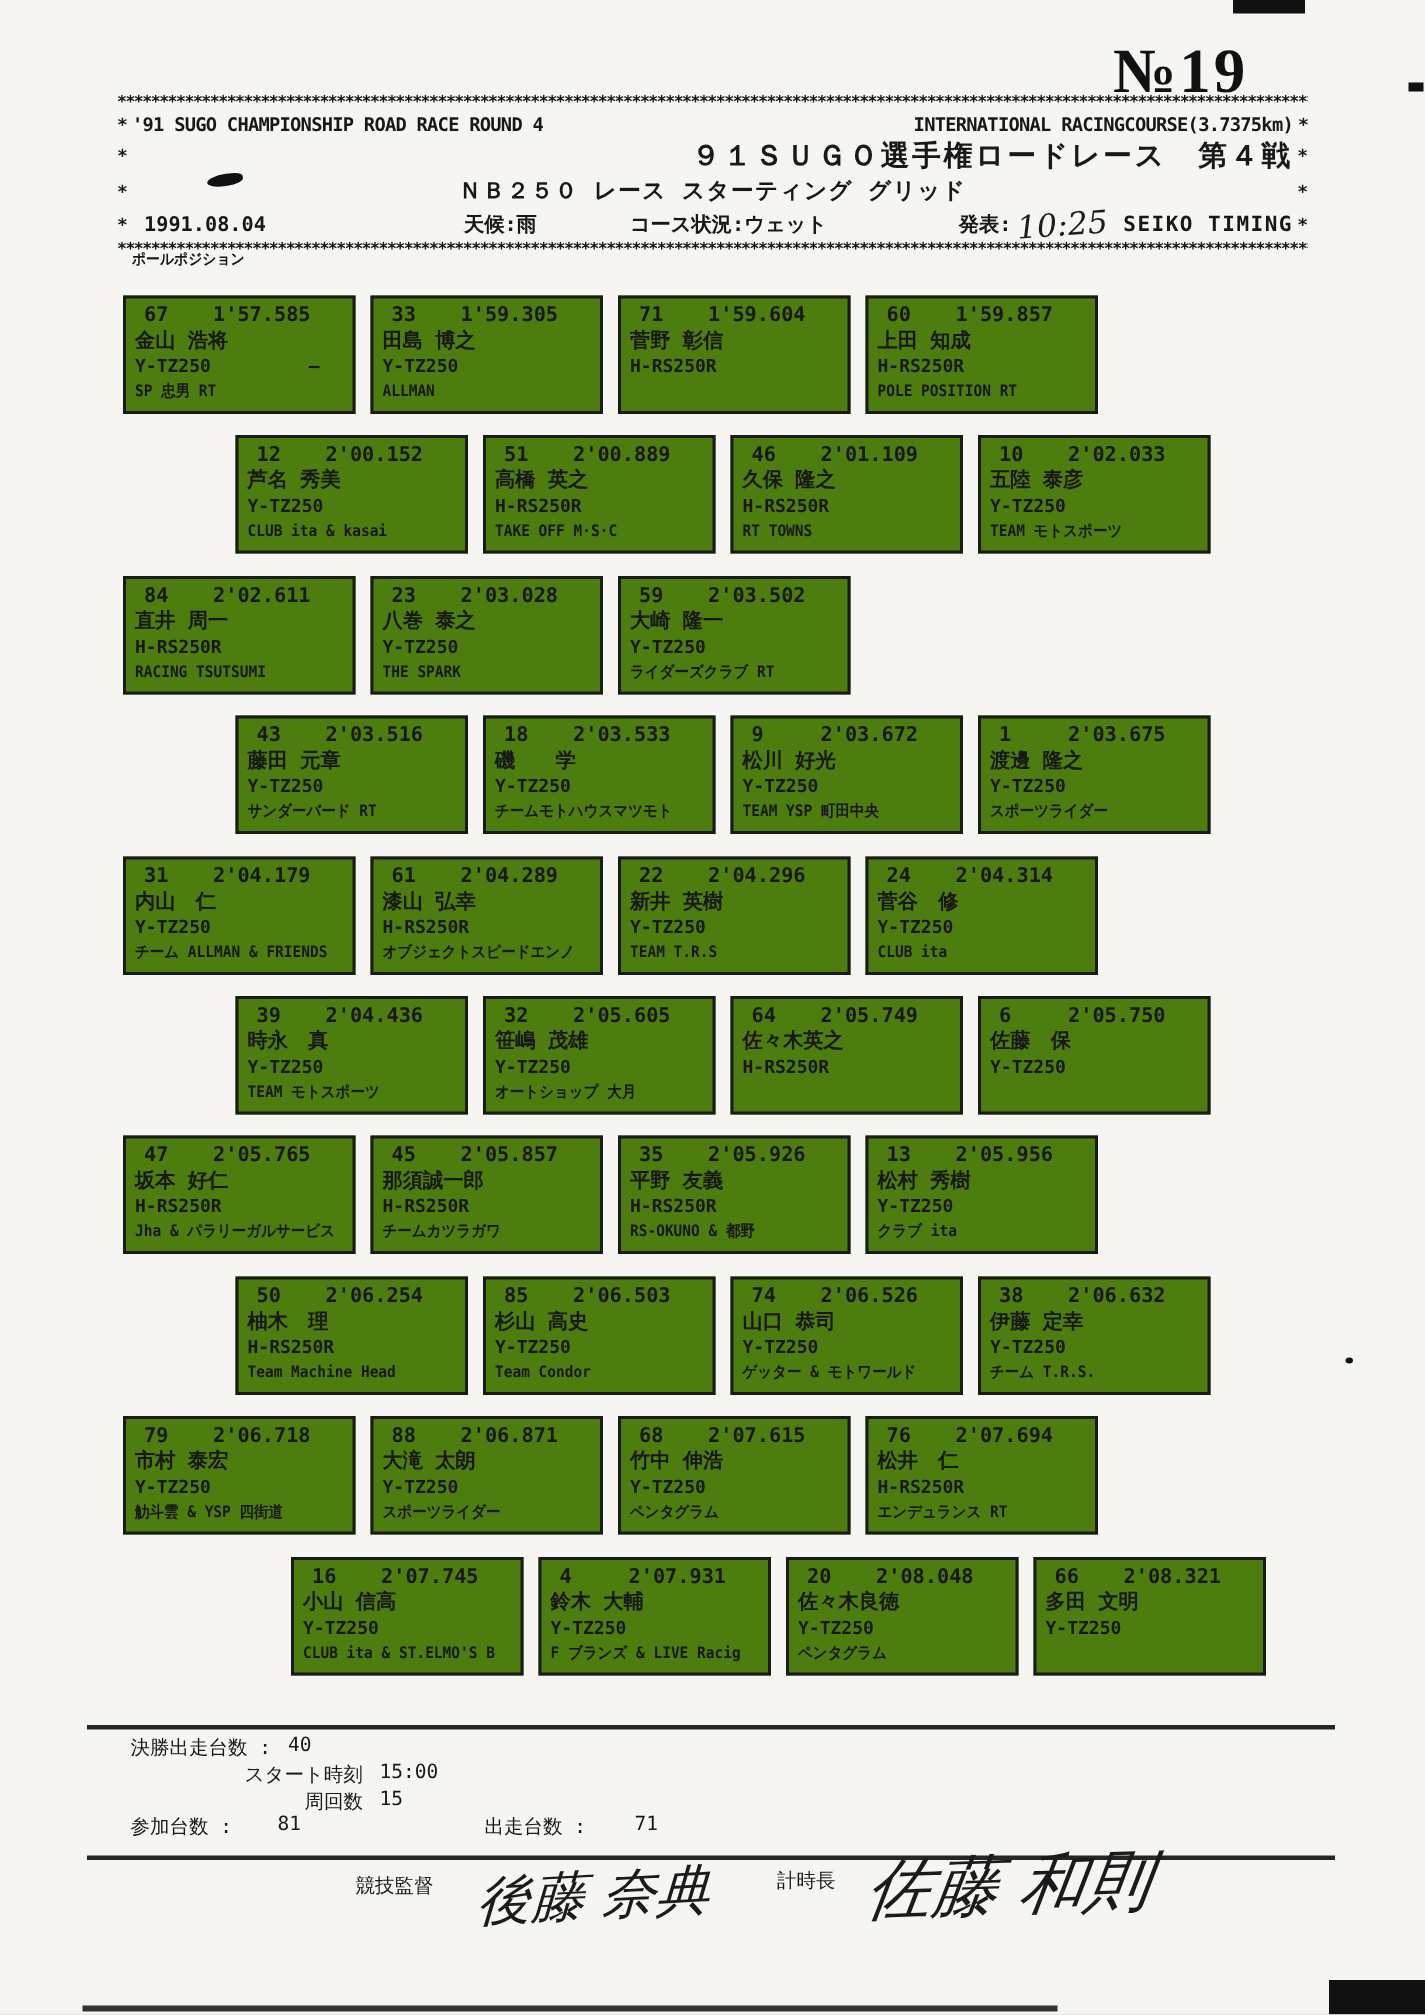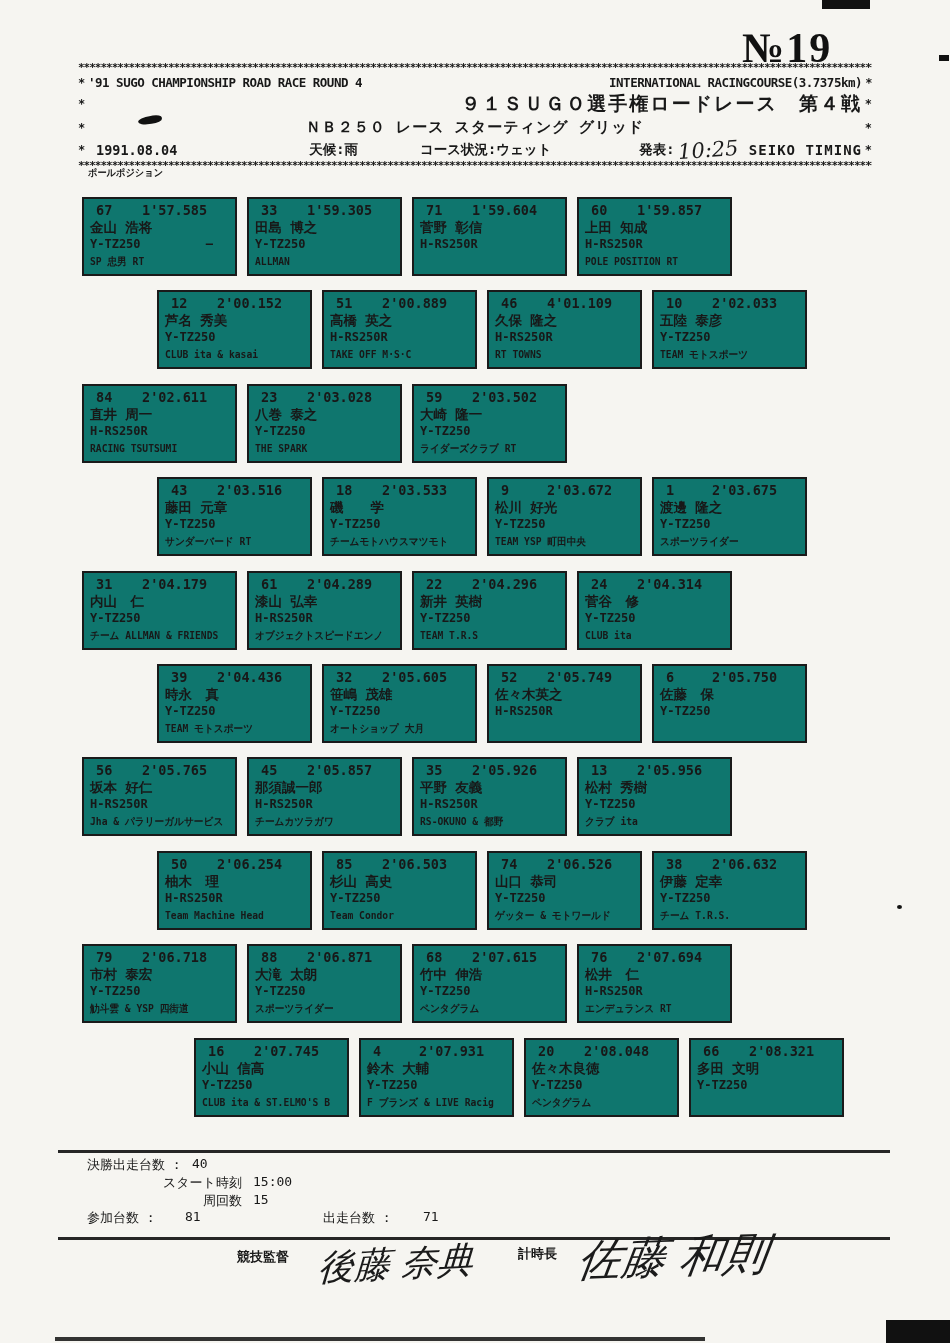--- a/index.html
+++ b/index.html
@@ -37,38 +37,38 @@
     font-size:21px;transform:rotate(-4deg);display:inline-block;margin:0 4px;color:#1d1d1d;
   }
   .timing{margin-left:6px;letter-spacing:1px;font-size:14px;}
   .pole-label{position:absolute;left:88px;top:166px;font-size:10px;font-weight:bold;
     transform:scaleX(0.92);transform-origin:left;}
   
   .grid-row{position:absolute;left:0;display:flex;gap:10px;padding-left:82px;}
   .grid-row.offset{padding-left:157px;}
   .rider-box{
     width:155px;height:79px;border:2px solid #1a1a1a;box-sizing:border-box;
-    padding:3px 6px 2px 6px;background:#0f766e;
+    padding:3px 6px 2px 6px;background:#4d7c0f;
   }
   .box-line1{display:flex;font-size:13.5px;font-weight:bold;line-height:17px;}
   .box-line1 .num{width:46px;padding-left:6px;flex:0 0 auto;}
   .box-line1 .time{flex:1;}
   .box-name{font-size:13.5px;font-weight:bold;line-height:17px;white-space:nowrap;}
   .box-machine{display:flex;font-size:12px;font-weight:bold;line-height:17px;}
   .box-machine .mnote{margin-left:auto;margin-right:16px;}
   .box-team{
     font-size:10.5px;font-weight:bold;line-height:16px;white-space:nowrap;
     transform:scaleX(0.92);transform-origin:left;
   }
   
   .rule{position:absolute;left:58px;width:832px;height:3px;background:#262626;}
   .rule.top{top:1150px;}
   .rule.bottom{top:1237px;}
   .stat{position:absolute;font-size:13px;font-weight:normal;white-space:nowrap;}
-  .official-label{position:absolute;font-size:13px;font-weight:bold;}
+  .official-label{position:absolute;font-size:13px;font-weight:normal;}
   .signature{
     position:absolute;font-family:"DejaVu Serif","Liberation Serif",serif;
     font-style:italic;font-weight:normal;color:#1b1b1b;white-space:nowrap;
   }
   .signature.s1{left:318px;top:1240px;font-size:36px;transform:rotate(-3deg) skewX(-6deg);}
   .signature.s2{left:578px;top:1228px;font-size:44px;transform:rotate(-2deg) skewX(-10deg);}
   
   .artifact{position:absolute;background:#111;}
   .art-top-right{left:822px;top:0;width:48px;height:9px;}
   .art-right-tick{left:939px;top:55px;width:10px;height:6px;}
@@ -192,21 +192,21 @@
           <div class="box-name">高橋 英之</div>
           <div class="box-machine">
             <span>H-RS250R</span>
             <span class="mnote"></span>
           </div>
           <div class="box-team">TAKE OFF M·S·C</div>
         </div>
         <div class="rider-box">
           <div class="box-line1">
             <span class="num">46</span>
-            <span class="time">4'01.109</span>
+            <span class="time">2'01.109</span>
           </div>
           <div class="box-name">久保 隆之</div>
           <div class="box-machine">
             <span>H-RS250R</span>
             <span class="mnote"></span>
           </div>
           <div class="box-team">RT TOWNS</div>
         </div>
         <div class="rider-box">
           <div class="box-line1">
@@ -379,21 +379,21 @@
           </div>
           <div class="box-name">笹嶋 茂雄</div>
           <div class="box-machine">
             <span>Y-TZ250</span>
             <span class="mnote"></span>
           </div>
           <div class="box-team">オートショップ 大月</div>
         </div>
         <div class="rider-box">
           <div class="box-line1">
-            <span class="num">52</span>
+            <span class="num">64</span>
             <span class="time">2'05.749</span>
           </div>
           <div class="box-name">佐々木英之</div>
           <div class="box-machine">
             <span>H-RS250R</span>
             <span class="mnote"></span>
           </div>
           <div class="box-team"></div>
         </div>
         <div class="rider-box">
@@ -405,21 +405,21 @@
           <div class="box-machine">
             <span>Y-TZ250</span>
             <span class="mnote"></span>
           </div>
           <div class="box-team"></div>
         </div>
       </div>
       <div class="grid-row" style="top: 757px;">
         <div class="rider-box">
           <div class="box-line1">
-            <span class="num">56</span>
+            <span class="num">47</span>
             <span class="time">2'05.765</span>
           </div>
           <div class="box-name">坂本 好仁</div>
           <div class="box-machine">
             <span>H-RS250R</span>
             <span class="mnote"></span>
           </div>
           <div class="box-team">Jha &amp; パラリーガルサービス</div>
         </div>
         <div class="rider-box">

